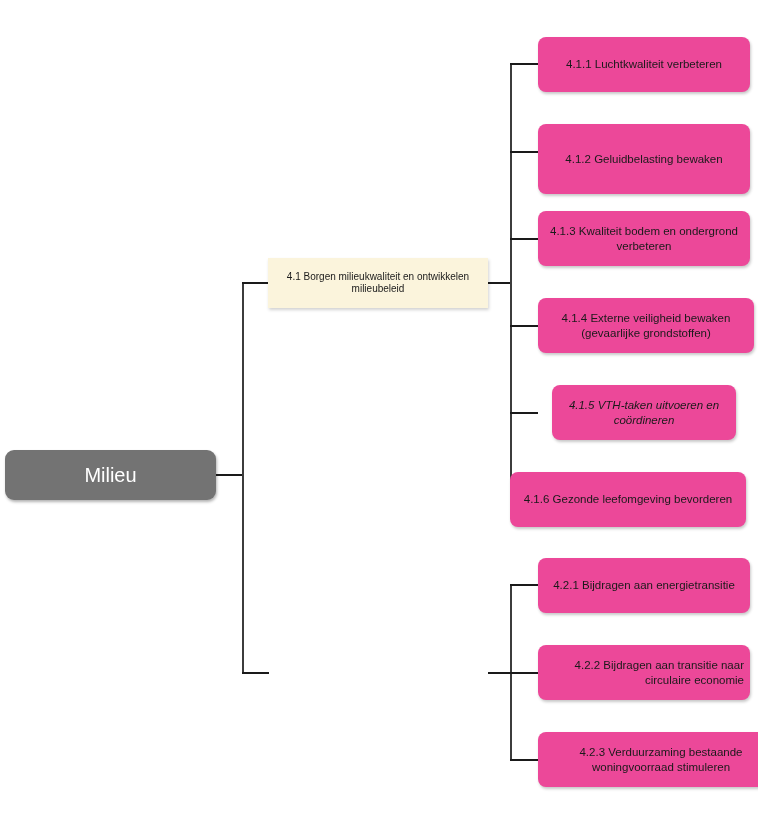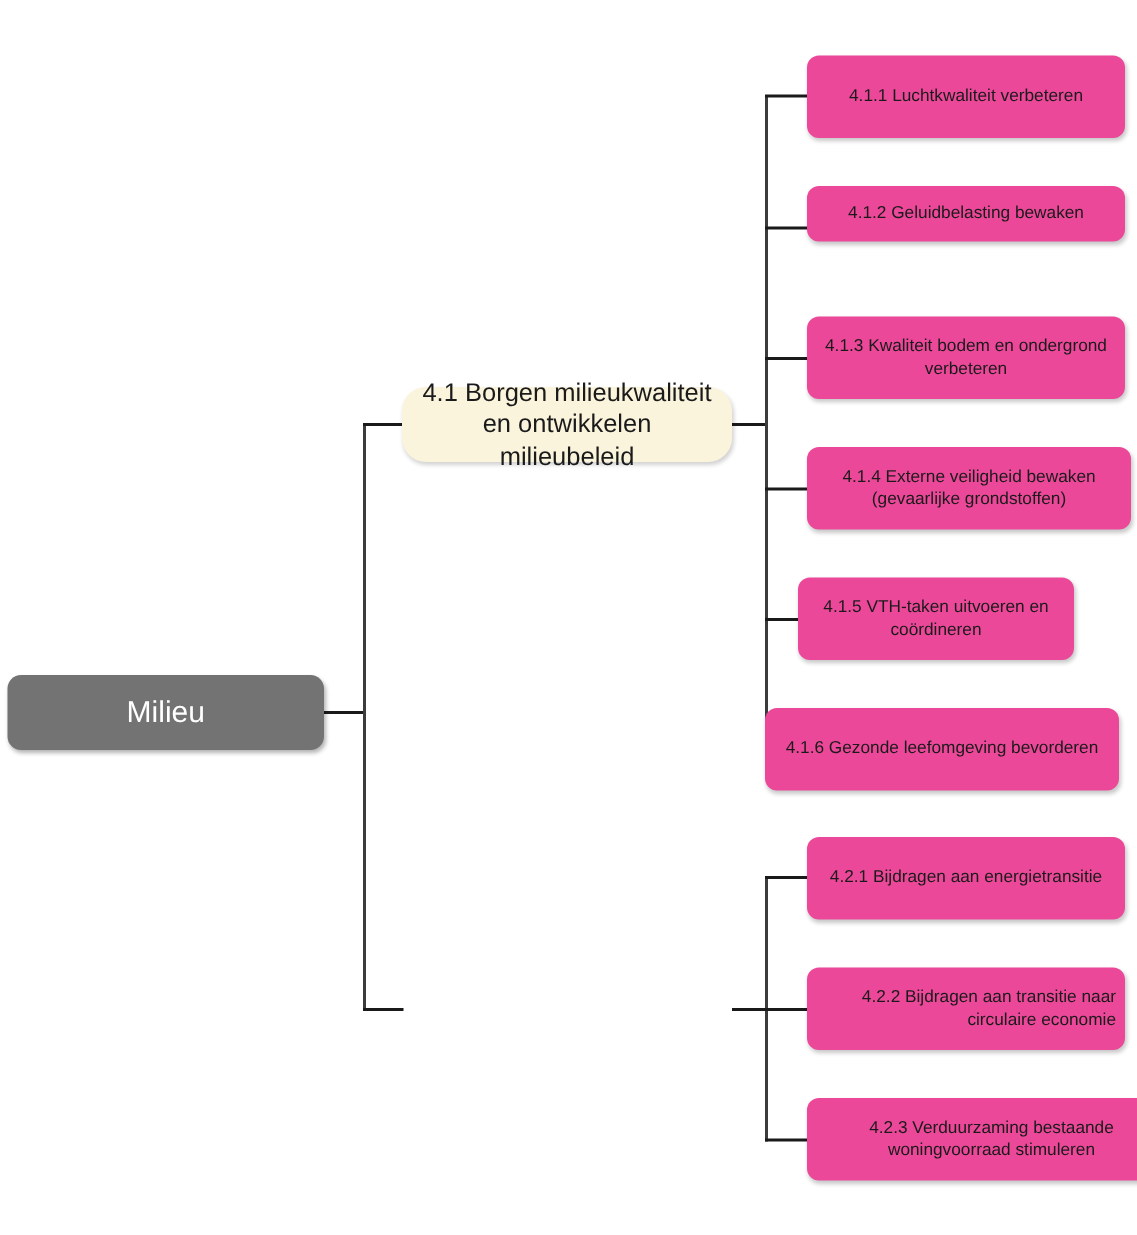--- a/index.html
+++ b/index.html
@@ -29,23 +29,23 @@
   .node-root {
     background: #737373;
     color: #ffffff;
     font-size: 20px;
     border-radius: 9px;
     box-shadow: 1px 2px 3px rgba(0,0,0,0.30);
   }
   .node-branch {
     background: #FBF4DC;
     color: #1a1a1a;
-    font-size: 17px;
+    font-size: 10px;
     padding: 0 10px;
-    border-radius: 16px;
+    border-radius: 0;
     box-shadow: 1px 2px 3px rgba(0,0,0,0.18);
   }
   .node-leaf {
     background: #ec4899;
     color: #1a1a1a;
     font-size: 11.5px;
     padding: 0 6px;
     box-shadow: 1px 2px 3px rgba(0,0,0,0.22);
   }
   .conn {
@@ -90,33 +90,33 @@
   <div class="conn conn-h" style="left:510px; top:151px; width:28px;"></div>
   <div class="conn conn-h" style="left:510px; top:238px; width:28px;"></div>
   <div class="conn conn-h" style="left:510px; top:325px; width:28px;"></div>
   <div class="conn conn-h" style="left:510px; top:412px; width:28px;"></div>
   <div class="conn conn-h" style="left:510px; top:499px; width:28px;"></div>
 
   <div class="node node-leaf" style="left:538px; top:37px; width:212px; height:55px;">
     <span>4.1.1 Luchtkwaliteit verbeteren</span>
   </div>
 
-  <div class="node node-leaf" style="left:538px; top:124px; width:212px; height:37px;">
+  <div class="node node-leaf" style="left:538px; top:124px; width:212px; height:70px;">
     <span>4.1.2 Geluidbelasting bewaken</span>
   </div>
 
   <div class="node node-leaf" style="left:538px; top:211px; width:212px; height:55px;">
     <span>4.1.3 Kwaliteit bodem en ondergrond verbeteren</span>
   </div>
 
   <div class="node node-leaf" style="left:538px; top:298px; width:216px; height:55px;">
     <span>4.1.4 Externe veiligheid bewaken (gevaarlijke grondstoffen)</span>
   </div>
 
-  <div class="node node-leaf" style="left:532px; top:385px; width:184px; height:55px;">
+  <div class="node node-leaf" style="left:552px; top:385px; width:184px; height:55px;font-style:italic;">
     <span>4.1.5 VTH-taken uitvoeren en coördineren</span>
   </div>
 
   <div class="node node-leaf" style="left:510px; top:472px; width:236px; height:55px;">
     <span>4.1.6 Gezonde leefomgeving bevorderen</span>
   </div>
 
 
   <div class="conn conn-h" style="left:488px; top:672px; width:24px;"></div>
 

